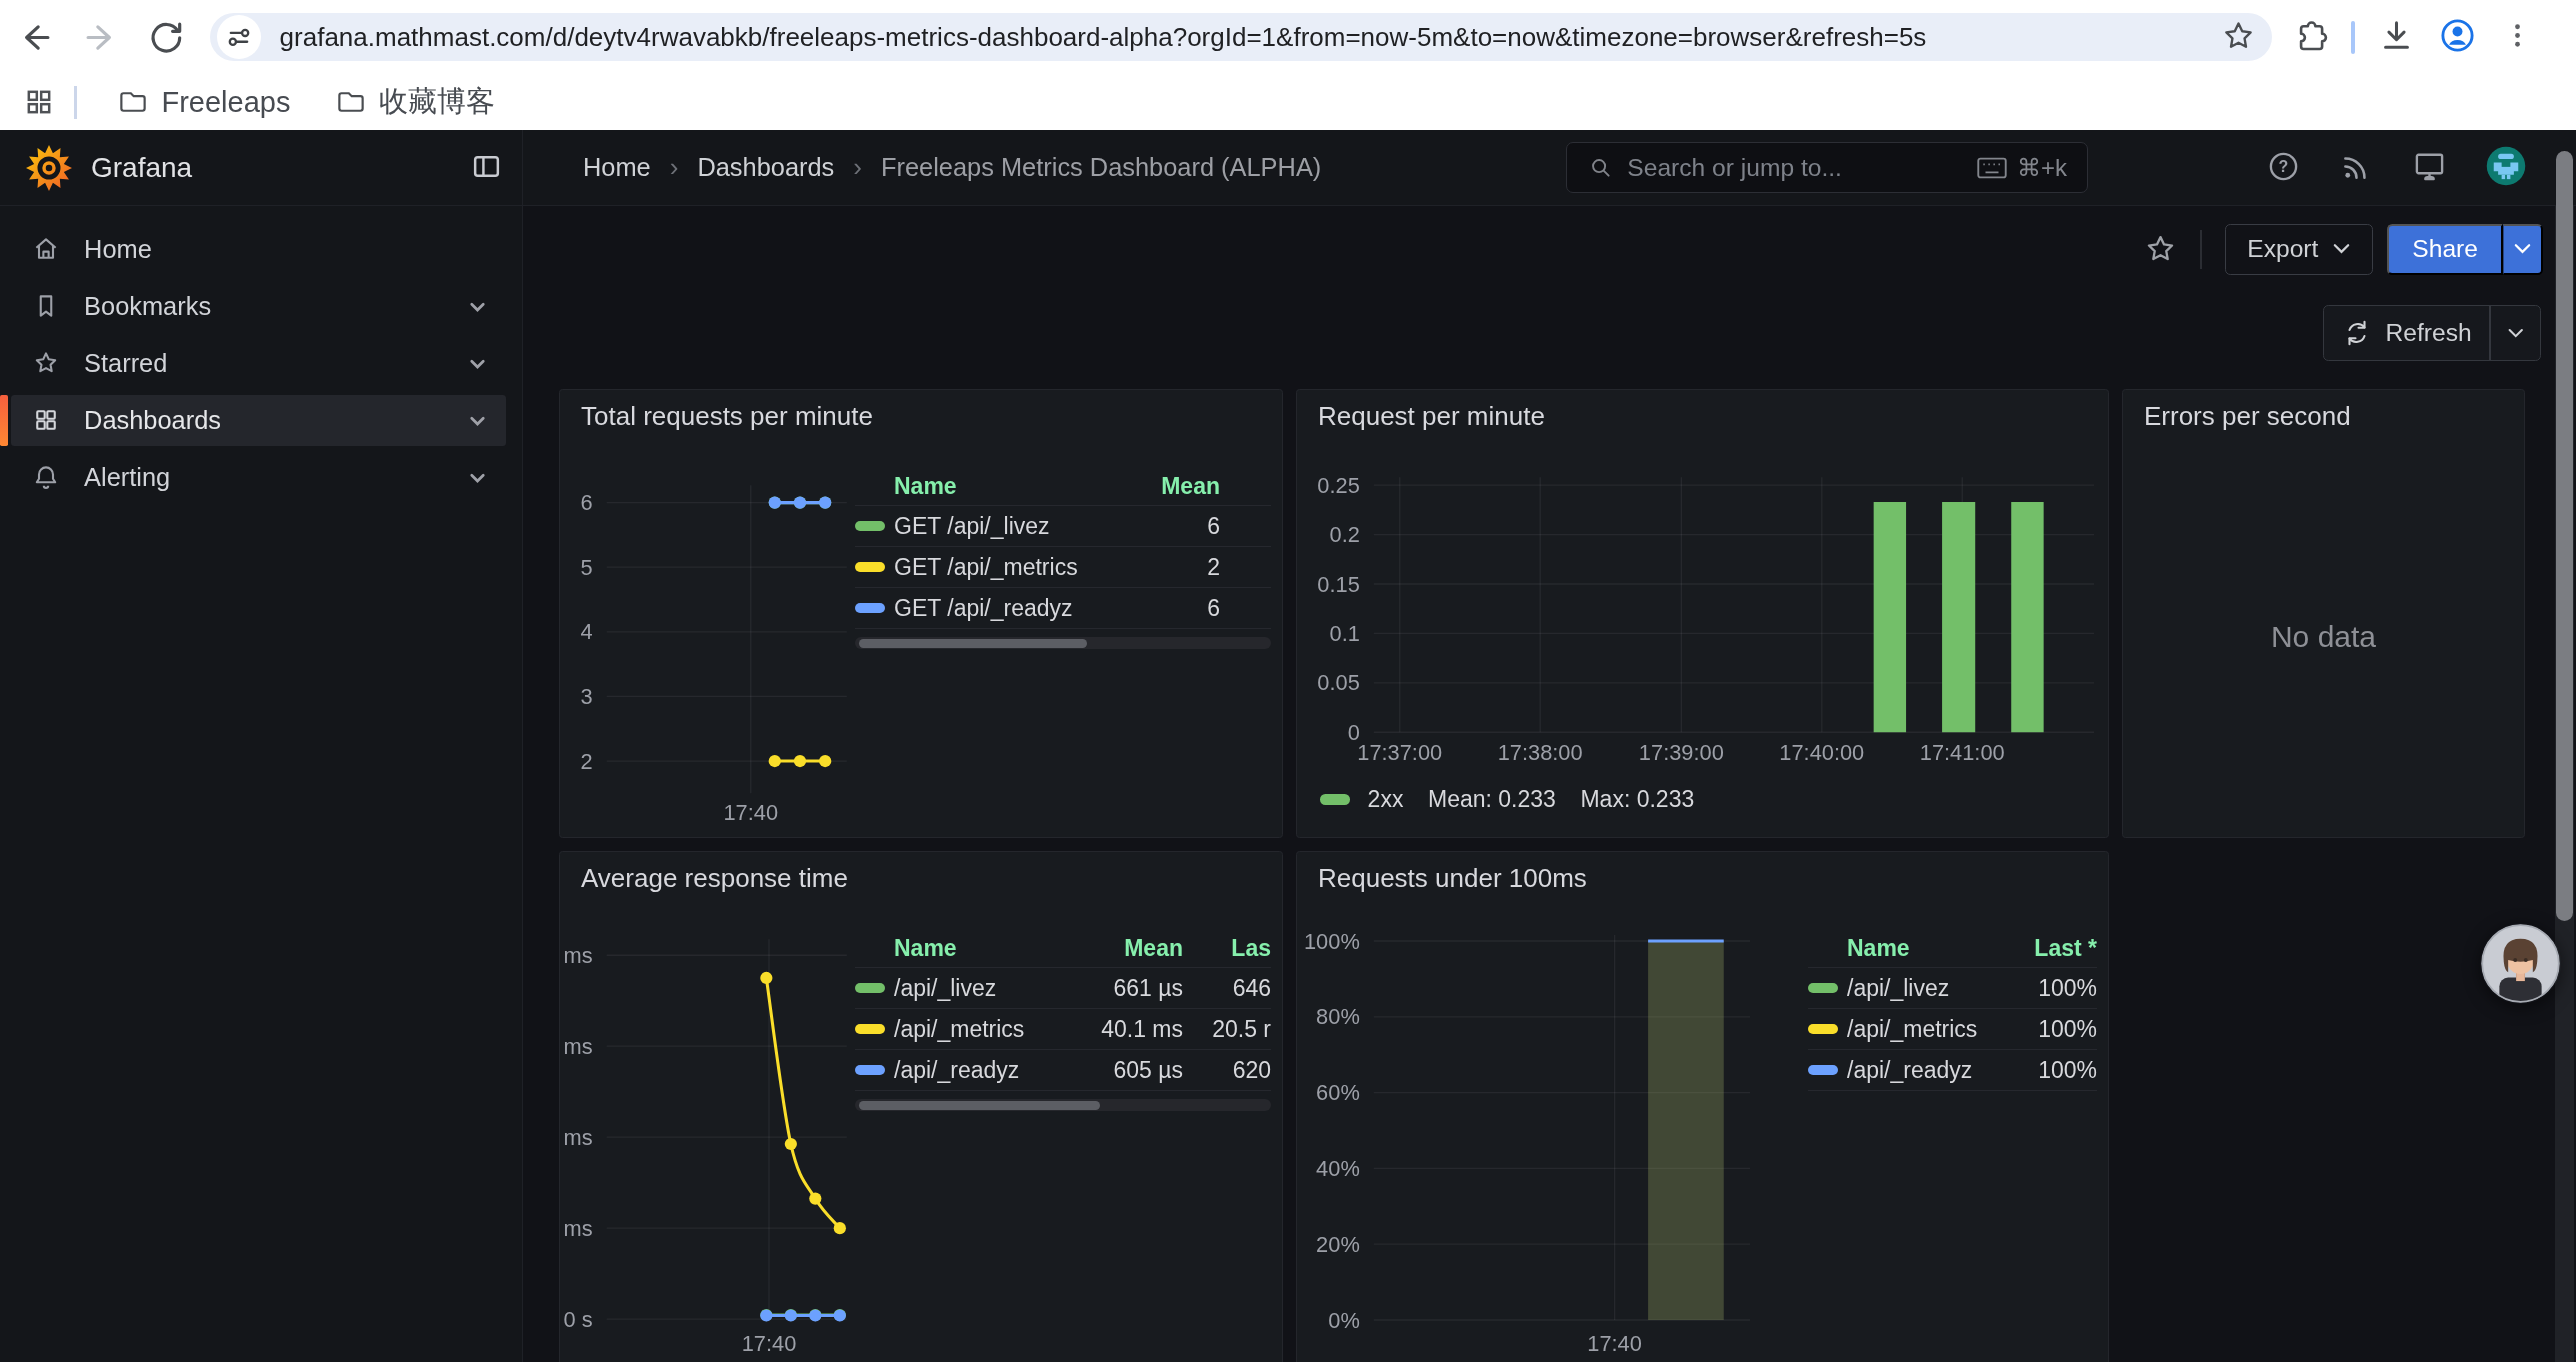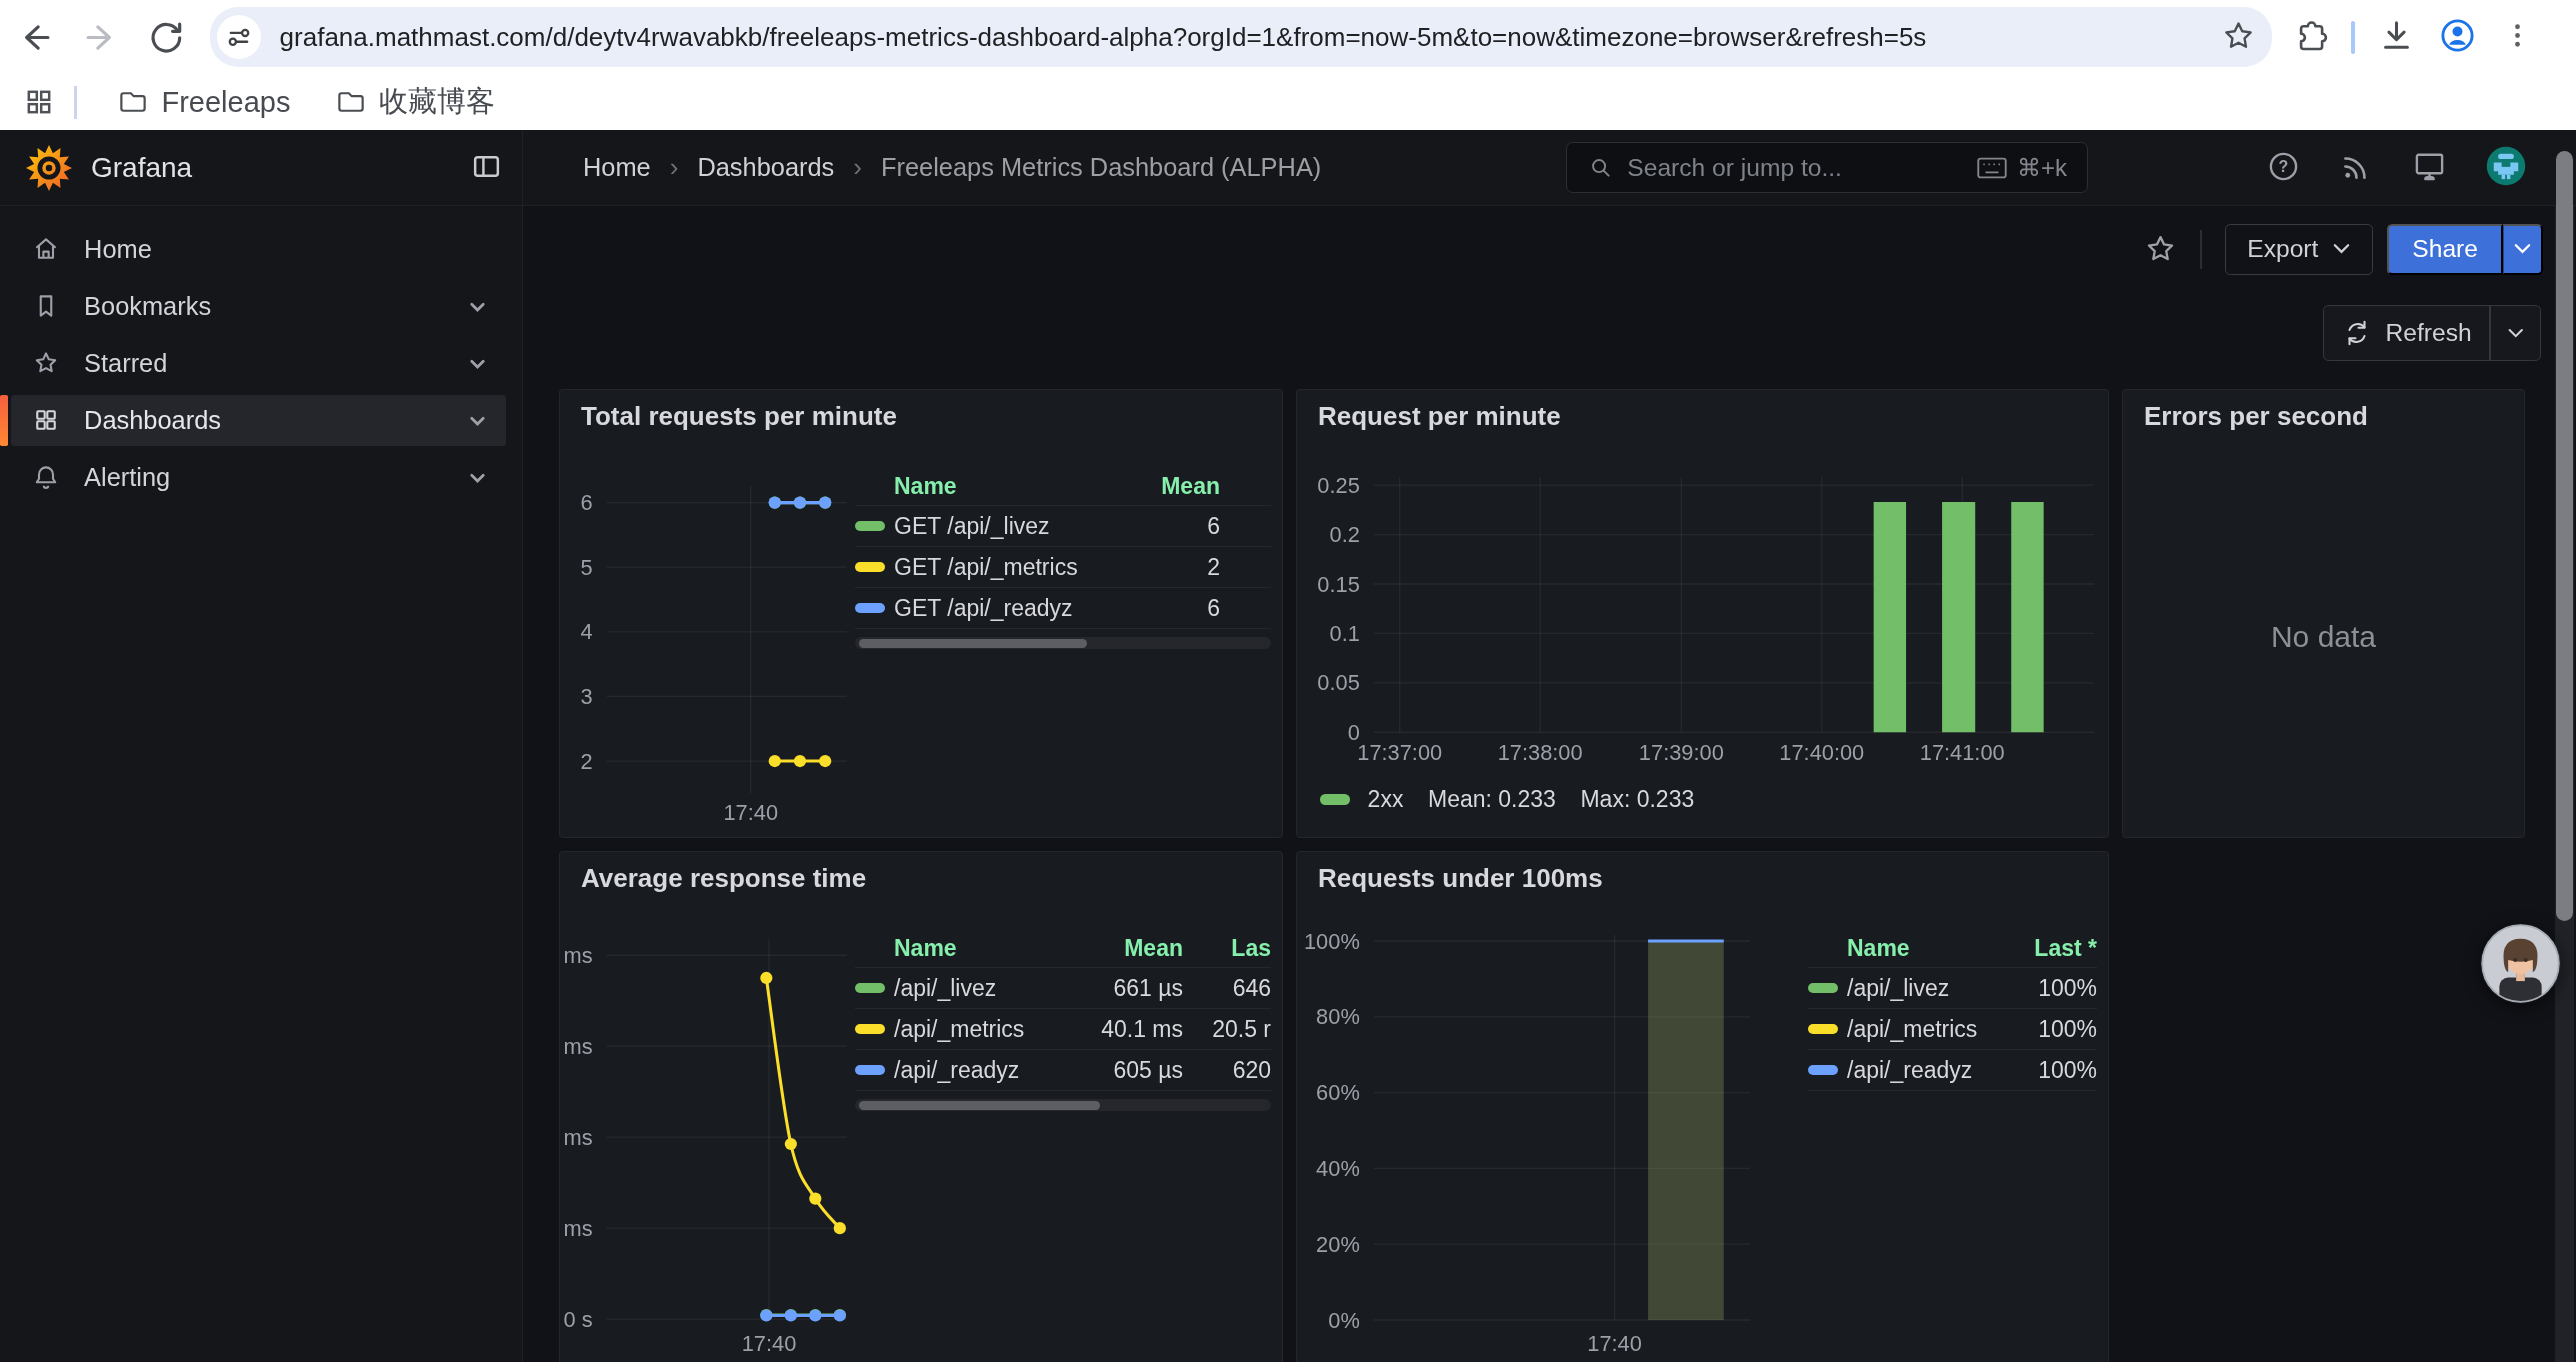--- a/index.html
+++ b/index.html
@@ -4,21 +4,21 @@
 <style>
   * { margin:0; padding:0; box-sizing:border-box; }
   html,body { width:2576px; height:1363px; overflow:hidden; background:#111217;
     font-family:"Liberation Sans", sans-serif; }
   .screen { position:relative; width:2576px; height:1363px; }
 
   
   .b-toolbar { height:74px; background:#ffffff; display:flex; align-items:center; position:relative; }
   .nav-ic { width:39px; height:39px; display:flex; align-items:center; justify-content:center; border-radius:50%; }
   .b-back { margin-left:16px; } .b-fwd { margin-left:26px; } .b-reload { margin-left:26px; }
-  .urlbar { margin-left:24.6px; width:2062px; height:60px; background:#e9eef8; border-radius:28px;
+  .urlbar { margin-left:24.6px; width:2062px; height:48px; background:#e9eef8; border-radius:28px;
     display:flex; align-items:center; position:relative; }
   .tune-circle { width:44px; height:44px; background:#ffffff; border-radius:50%; margin-left:7px;
     display:flex; align-items:center; justify-content:center; flex:none; }
   .url-input { flex:1; border:none; outline:none; background:transparent; font-size:26px; color:#202124;
     margin-left:19px; font-family:"Liberation Sans",sans-serif; }
   .url-star { margin-right:16px; flex:none; }
   .tb-right { display:flex; align-items:center; margin-left:19px; gap:23px; }
   .blue-sep { width:4.4px; height:33px; background:#a8c7fa; border-radius:2.6px; }
   .b-bookmarks { height:56px; background:#ffffff; display:flex; align-items:center; }
   .bm-sep { width:2.6px; height:33px; background:#ccd6ea; margin:0 24.6px 0 19px; }
@@ -69,21 +69,21 @@
     display:flex; align-items:center; justify-content:center; height:51px; }
 
   .ctrl-row2 { position:absolute; top:99px; right:35px; display:flex; align-items:center; gap:17.5px; }
   .grp { display:flex; align-items:center; height:56px; border:1.3px solid #34373e; border-radius:5.3px;
     background:#16181d; }
   .grp-btn { display:flex; align-items:center; height:100%; padding:0 17.5px; gap:14px; color:#d0d2d6;
     font-size:24.6px; font-weight:500; }
   .grp-div { width:1.3px; height:100%; background:#34373e; }
 
   .panel { position:absolute; background:#181b1f; border:1.3px solid #24262c; border-radius:3.5px; overflow:hidden; }
-  .ptitle { position:absolute; left:21px; top:10.5px; font-size:26px; font-weight:700; color:#d8d9de; z-index:2; }
+  .ptitle { position:absolute; left:21px; top:10.5px; font-size:26px; font-weight:400; color:#d8d9de; z-index:2; }
   .chart { position:absolute; inset:0; }
   .axlabel { fill:#9da0a8; font-size:25px; font-family:"Liberation Sans",sans-serif; }
 
   .legend { position:absolute; z-index:3; }
   .lrow { display:grid; align-items:center; height:41px; border-bottom:1.8px solid #26282e; }
   .lrow.lhead { height:39px; }
   .lcell { font-size:23px; color:#d8d9dd; overflow:hidden; white-space:nowrap; }
   .lcell.num { text-align:right; }
   .lhead .lcell { color:#86efac; font-weight:700; }
   .pill { width:30px; height:10.5px; border-radius:5.3px; }

